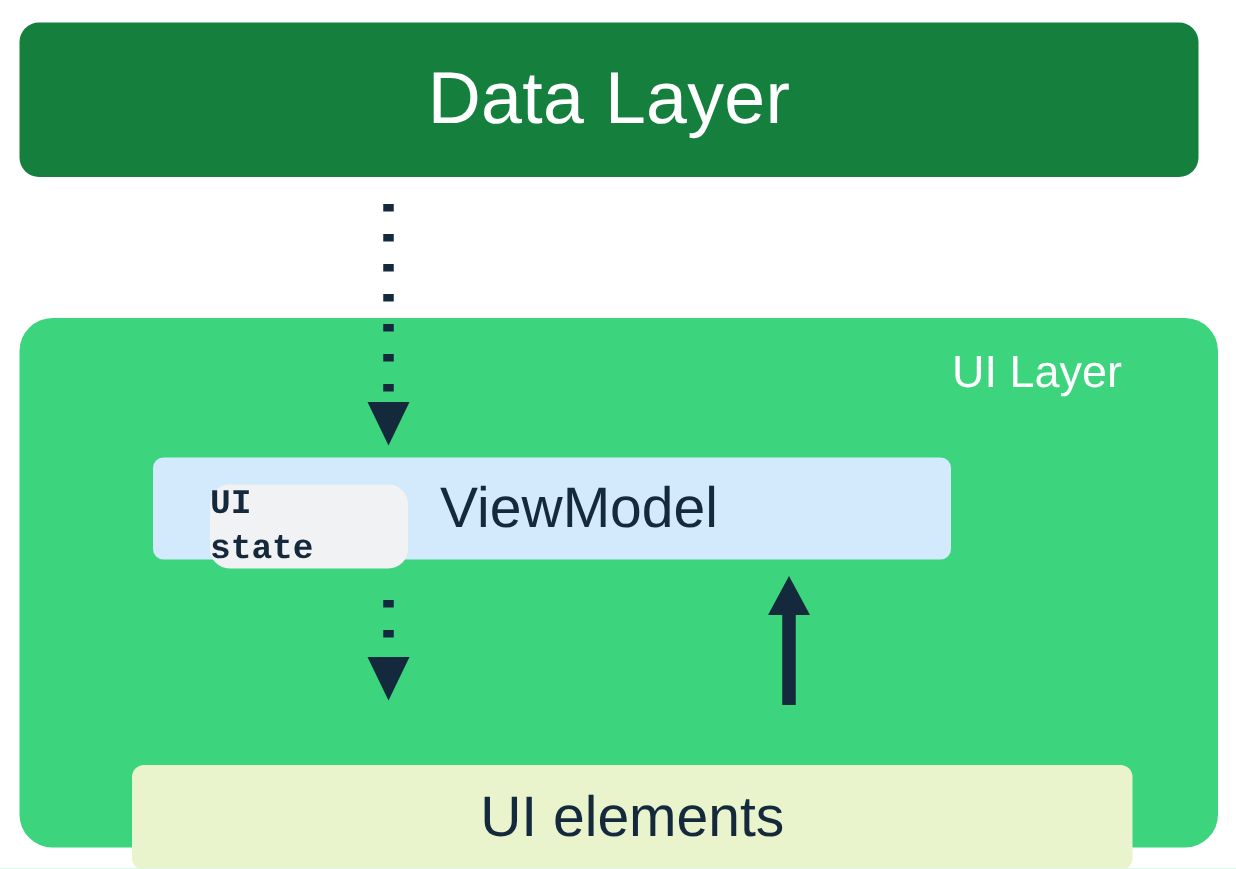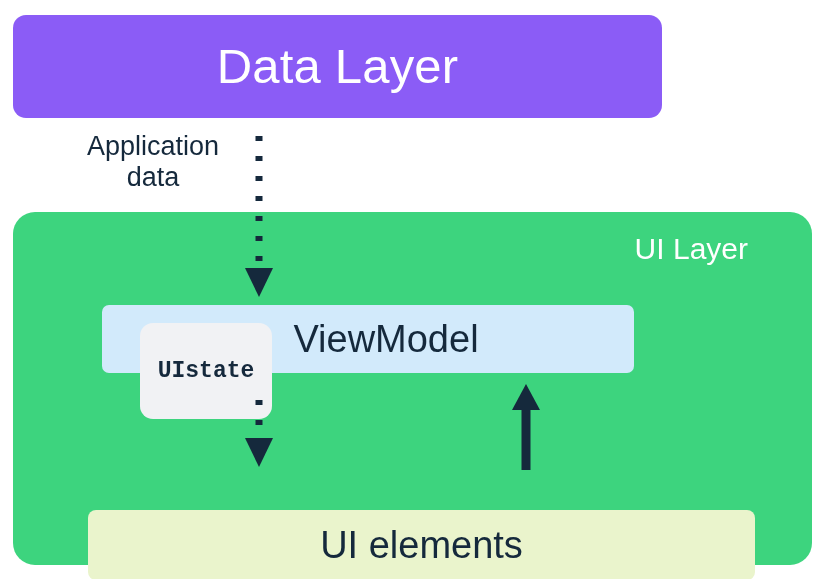--- a/index.html
+++ b/index.html
@@ -17,23 +17,23 @@
     height: 579px;
     background: #ffffff;
     overflow: hidden;
   }
 
   
   .data-layer {
     position: absolute;
     left: 13px;
     top: 15px;
-    width: 649px;
+    width: 786px;
     height: 103px;
-    background: #8b5cf6;
+    background: #15803d;
     border-radius: 13px;
     display: flex;
     align-items: center;
     justify-content: center;
     box-sizing: border-box;
   }
   .data-layer-title {
     color: #ffffff;
     font-size: 49px;
     font-weight: 400;
@@ -96,25 +96,25 @@
     line-height: 1;
     margin-left: 36px;
   }
 
   
   .ui-state-chip {
     position: absolute;
     left: 127px;
     top: 111px;
     width: 132px;
-    height: 96px;
+    height: 56px;
     background: #F1F2F4;
     border-radius: 13px;
     display: flex;
-    align-items: center;
+    flex-direction: column;
     justify-content: center;
     box-sizing: border-box;
   }
   .ui-state-chip span {
     font-family: "Liberation Mono", "DejaVu Sans Mono", monospace;
     font-size: 23px;
     font-weight: 700;
     color: #15293C;
     line-height: 1.32;
   }
@@ -164,24 +164,20 @@
 </style>
 </head>
 <body>
 
 <div id="diagram">
 
   <div class="data-layer">
     <div class="data-layer-title">Data Layer</div>
   </div>
 
-  <div class="app-data-label">
-    <div>Application</div>
-    <div>data</div>
-  </div>
 
   <div class="ui-layer">
 
     <div class="ui-layer-title">UI Layer</div>
 
     <div class="viewmodel-box">
       <div class="viewmodel-label">ViewModel</div>
     </div>
 
     <div class="ui-state-chip">

